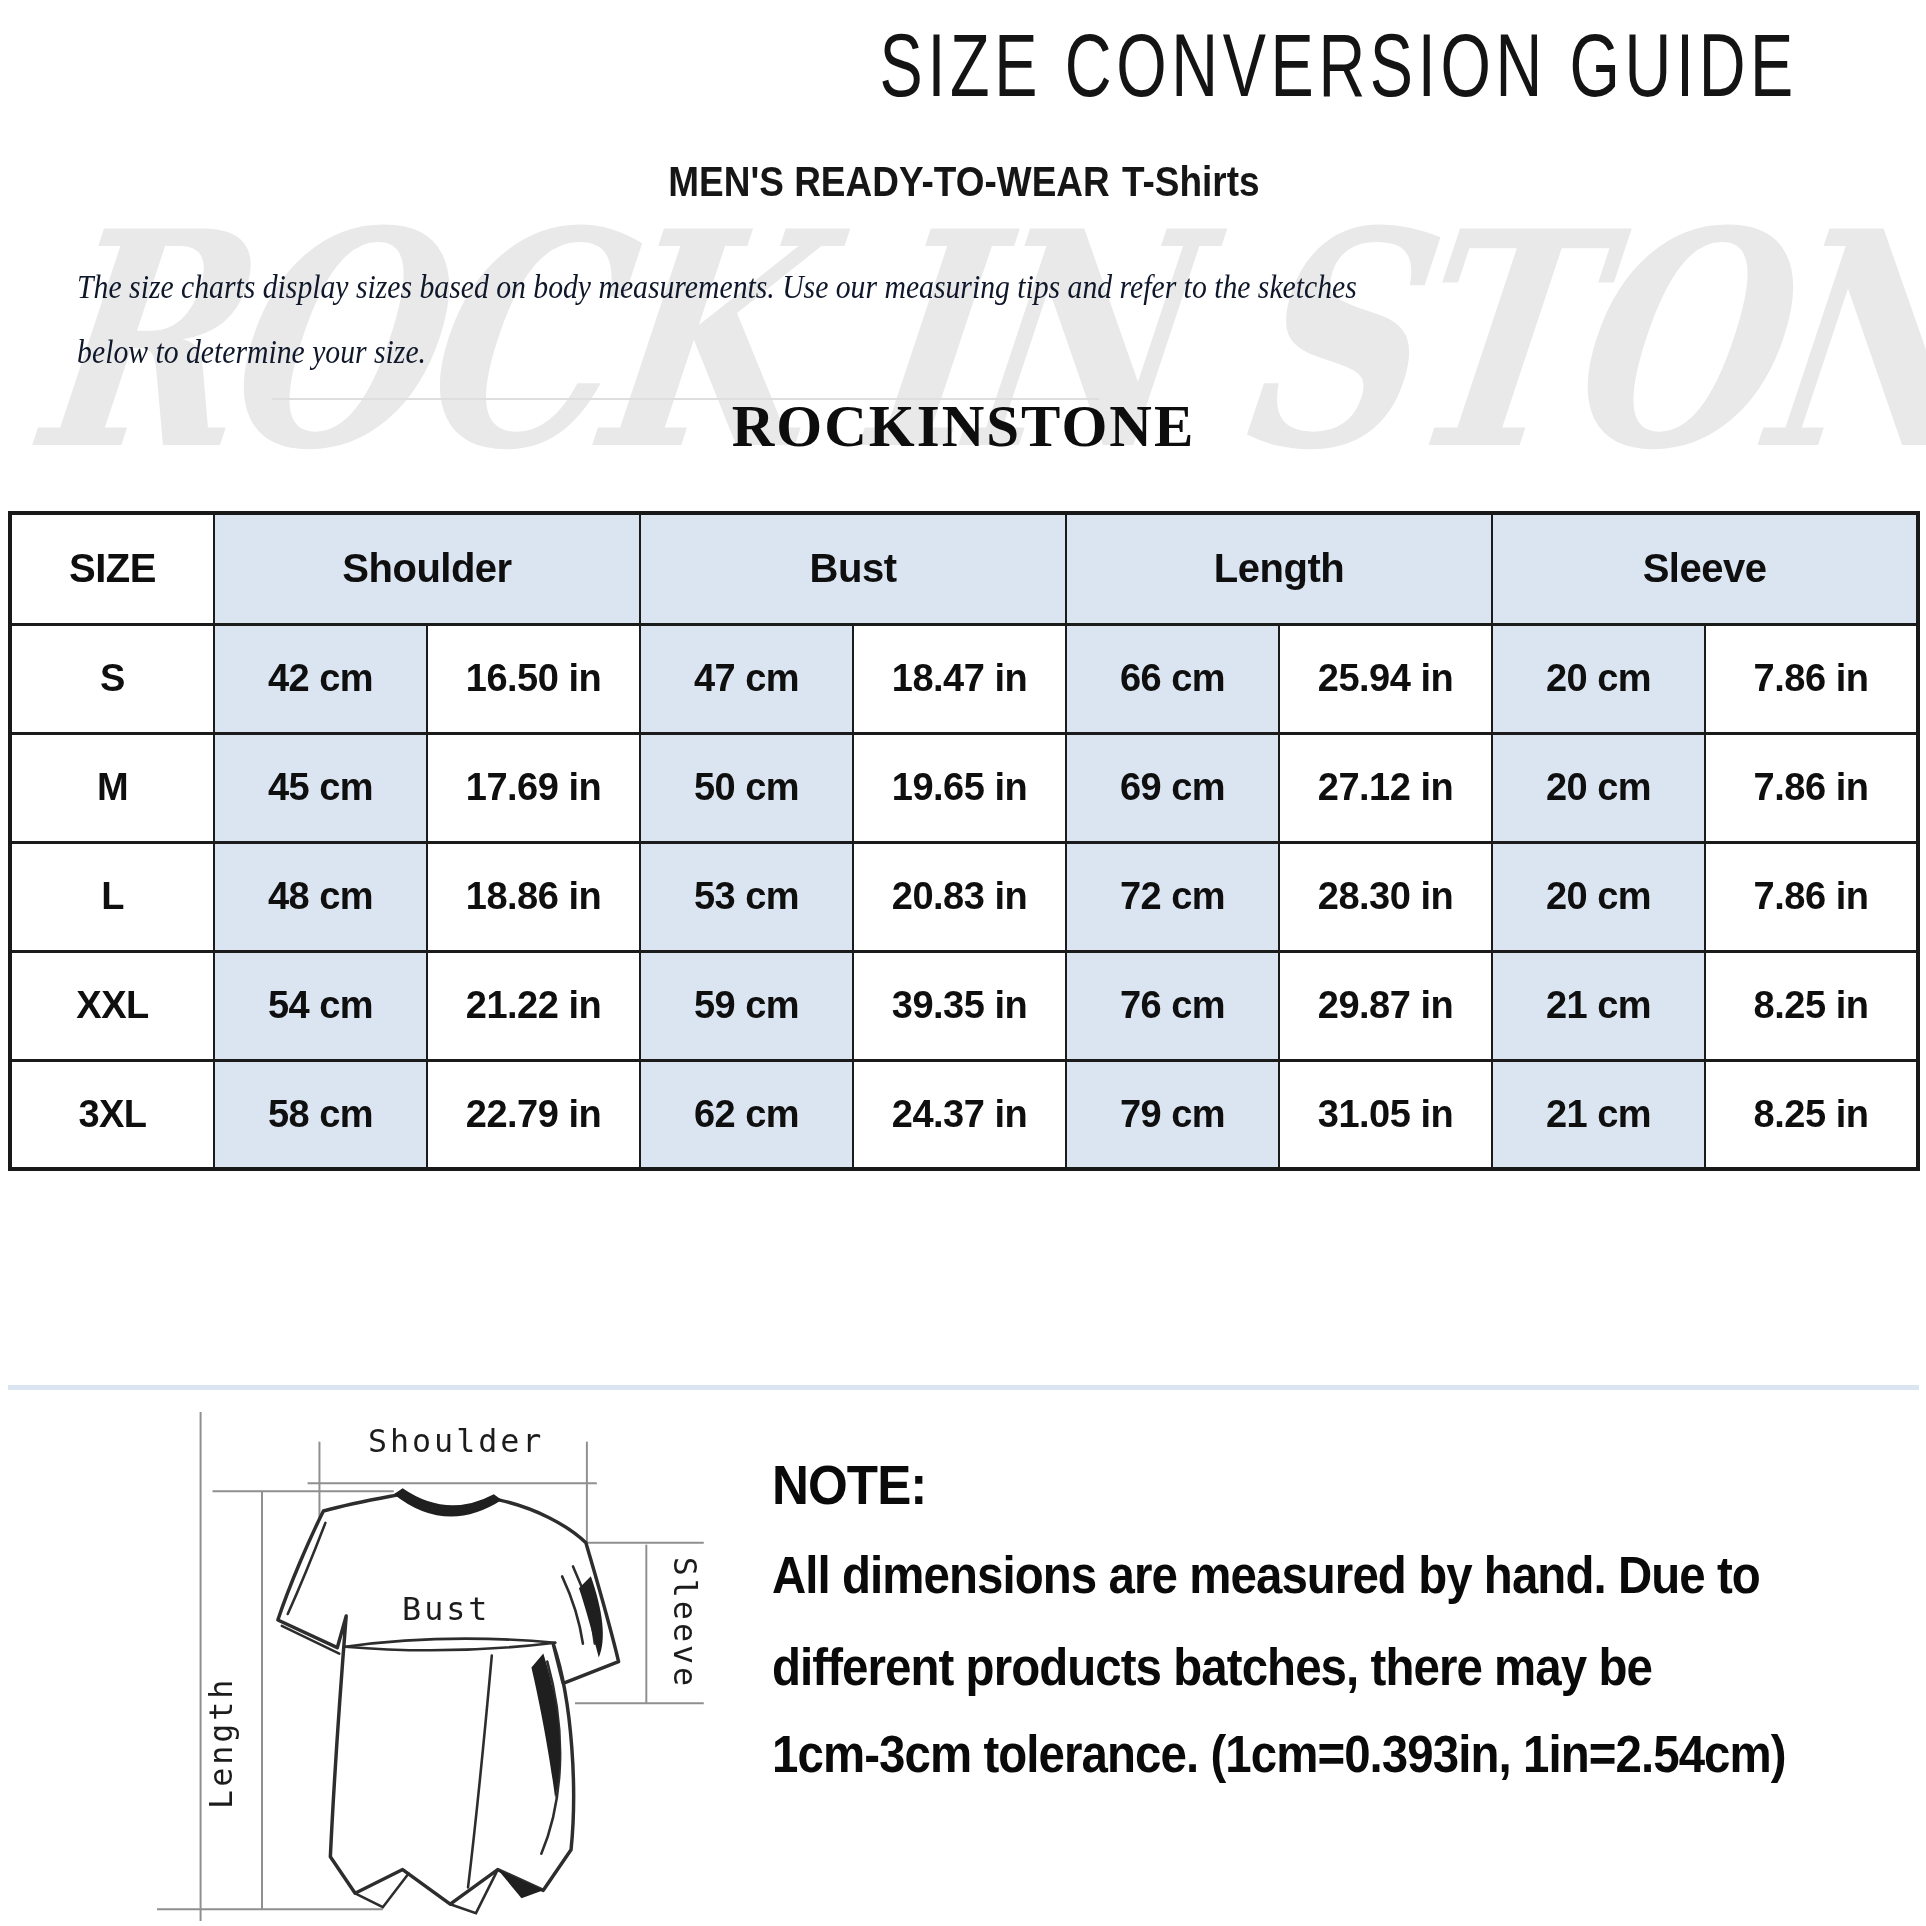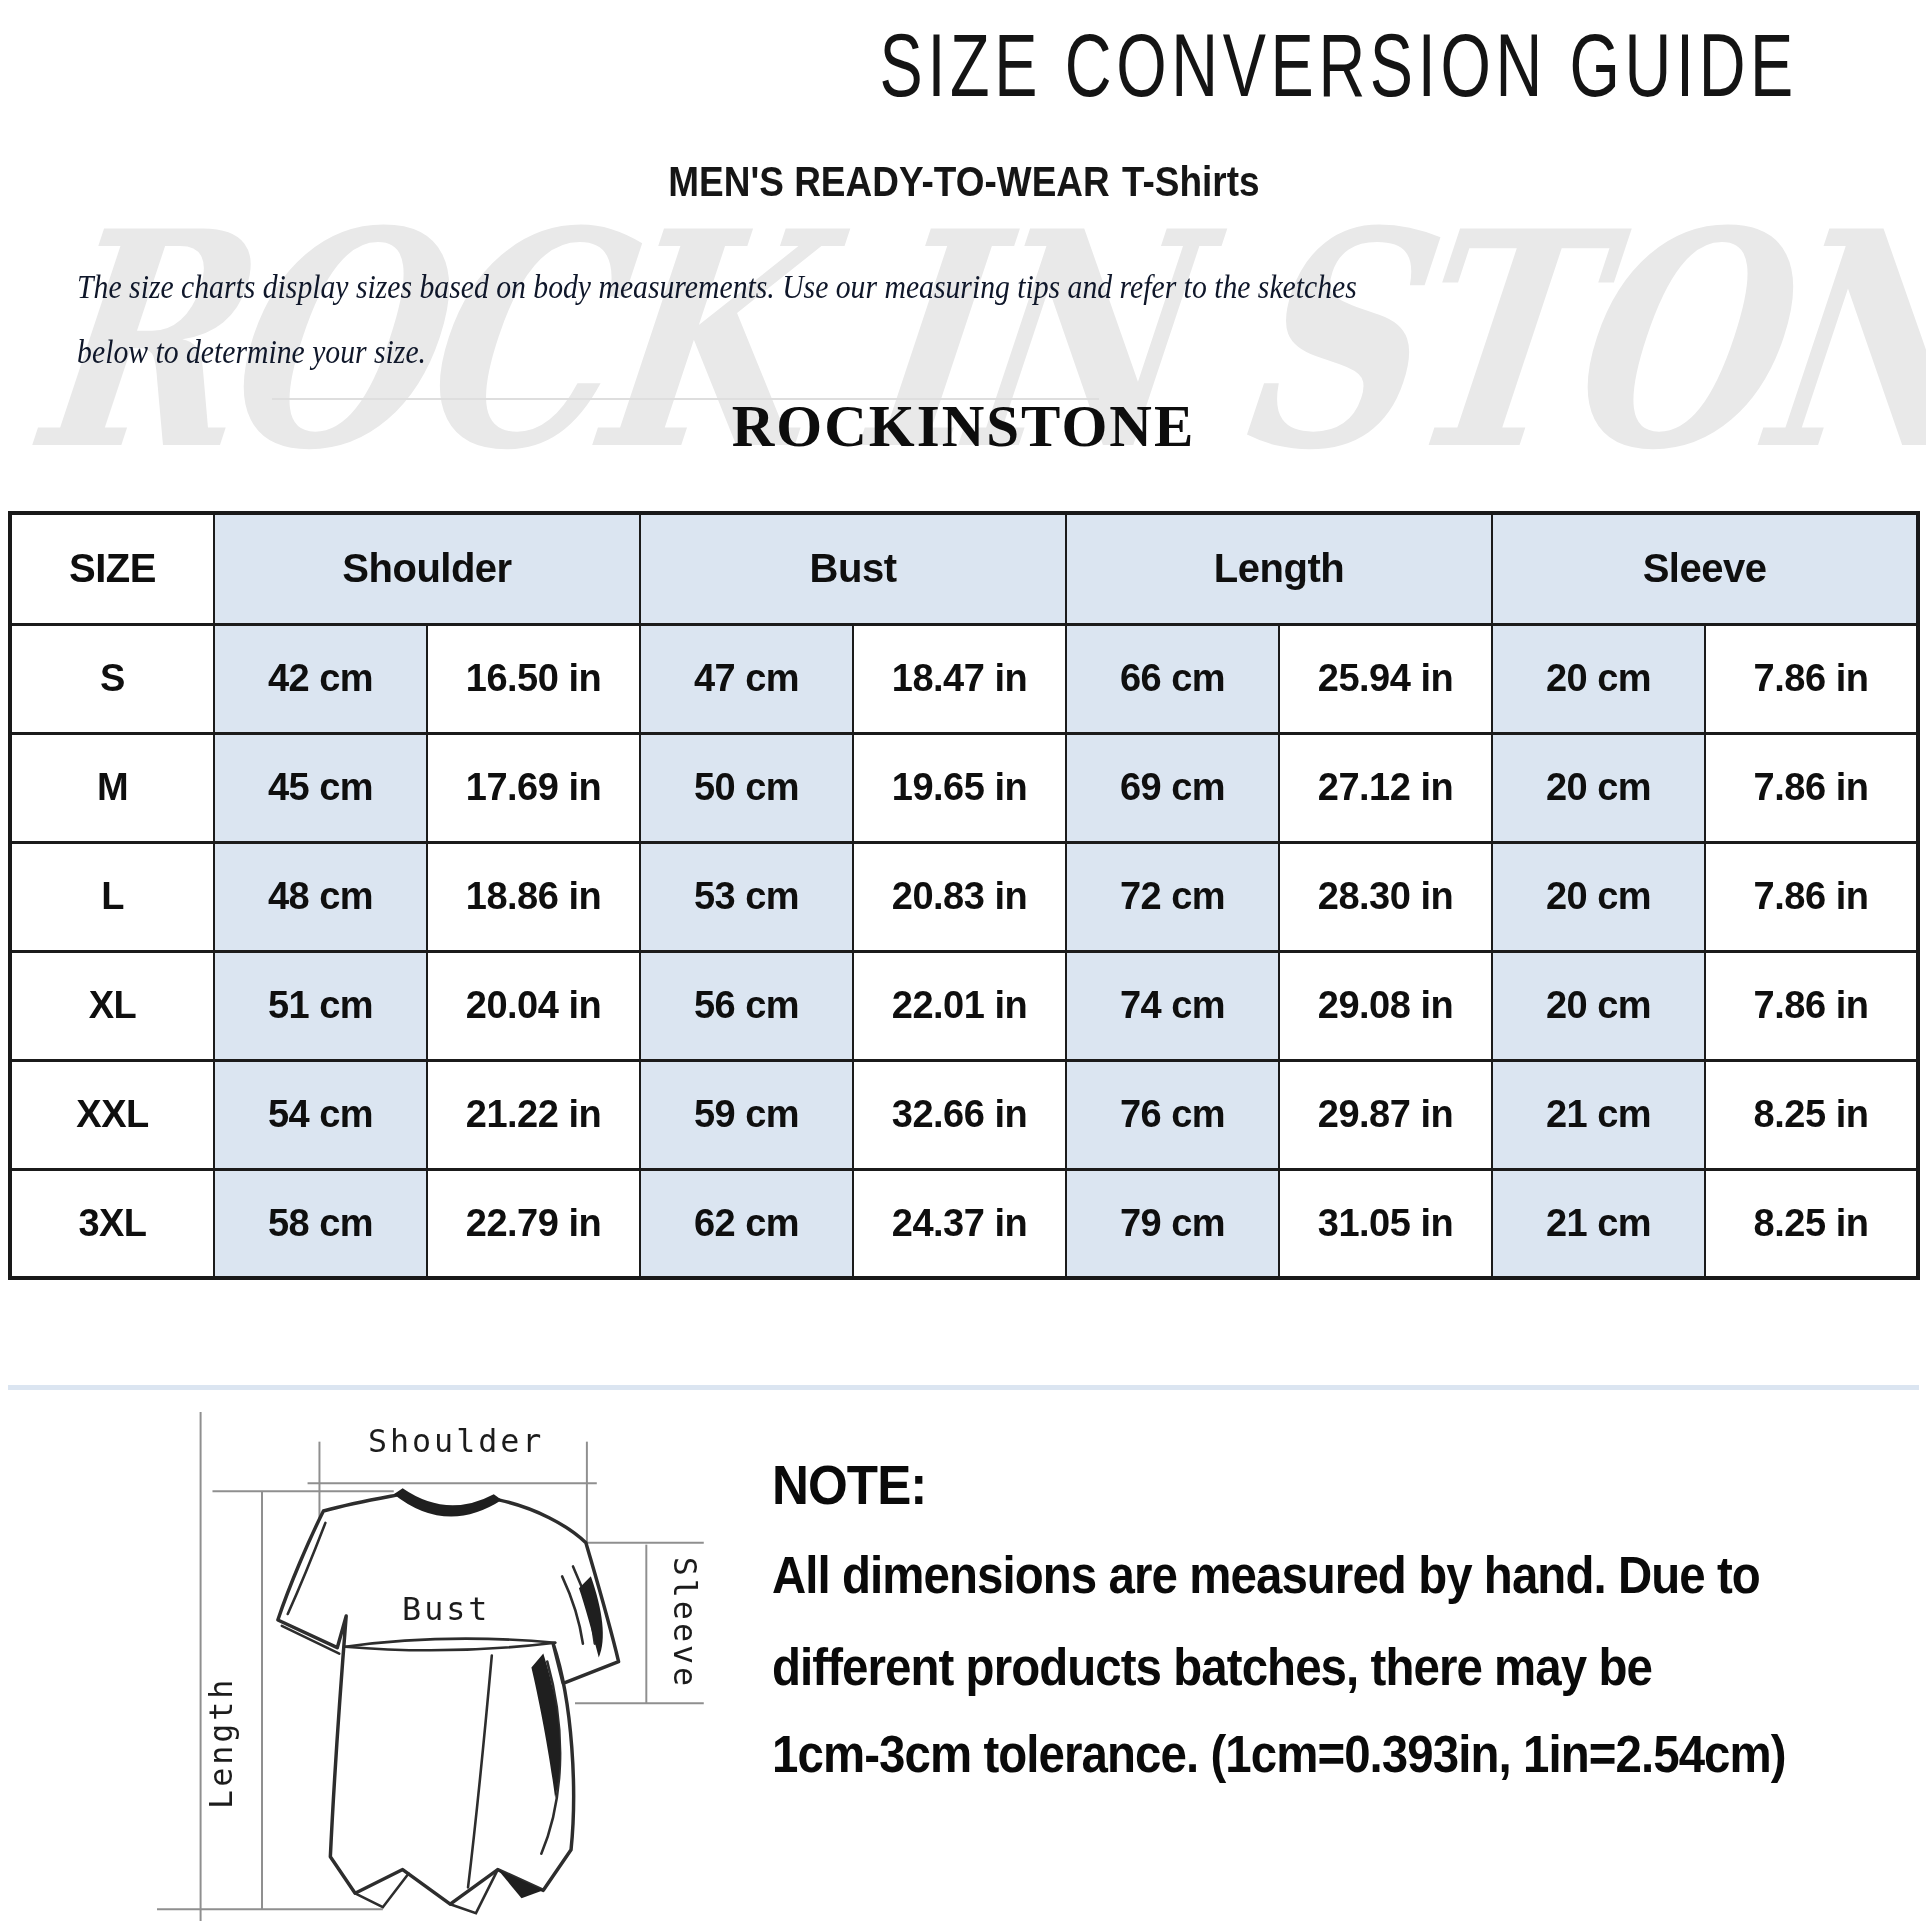--- a/index.html
+++ b/index.html
@@ -128,36 +128,25 @@
         <td class="blue">48 cm</td>
         <td>18.86 in</td>
         <td class="blue">53 cm</td>
         <td>20.83 in</td>
         <td class="blue">72 cm</td>
         <td>28.30 in</td>
         <td class="blue">20 cm</td>
         <td>7.86 in</td>
       </tr>
       <tr style="height:109px">
-        <td>XL</td>
-        <td class="blue">51 cm</td>
-        <td>20.04 in</td>
-        <td class="blue">56 cm</td>
-        <td>22.01 in</td>
-        <td class="blue">74 cm</td>
-        <td>29.08 in</td>
-        <td class="blue">20 cm</td>
-        <td>7.86 in</td>
-      </tr>
-      <tr style="height:109px">
         <td>XXL</td>
         <td class="blue">54 cm</td>
         <td>21.22 in</td>
         <td class="blue">59 cm</td>
-        <td>32.66 in</td>
+        <td>39.35 in</td>
         <td class="blue">76 cm</td>
         <td>29.87 in</td>
         <td class="blue">21 cm</td>
         <td>8.25 in</td>
       </tr>
       <tr style="height:109px">
         <td>3XL</td>
         <td class="blue">58 cm</td>
         <td>22.79 in</td>
         <td class="blue">62 cm</td>

